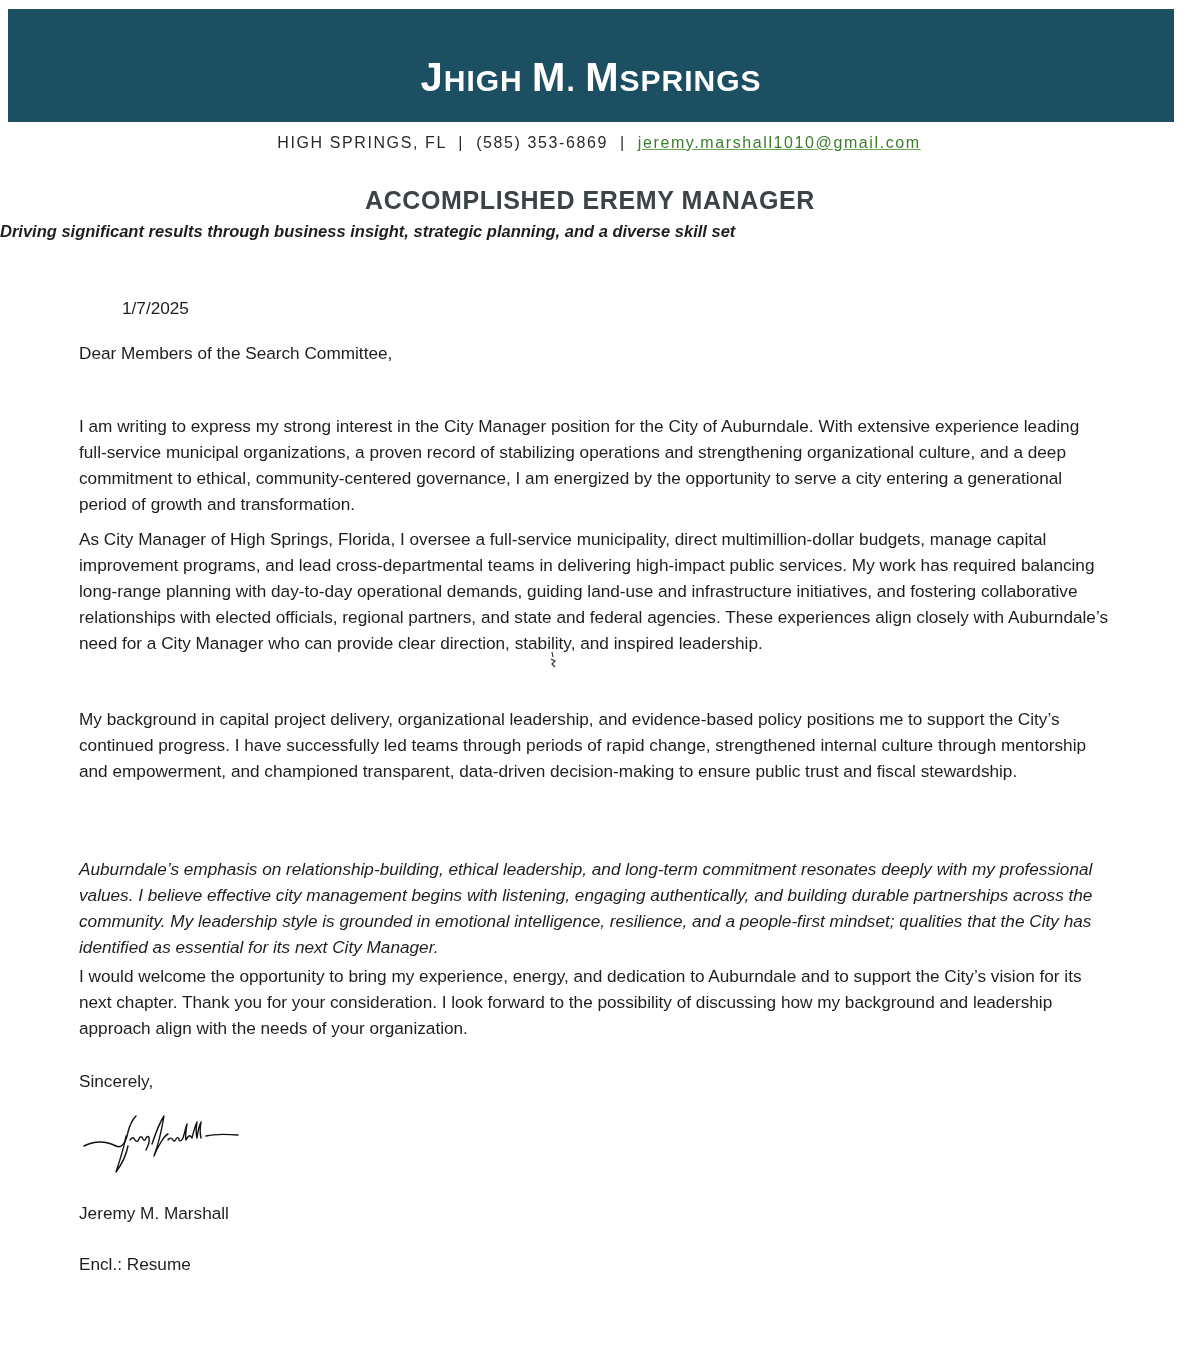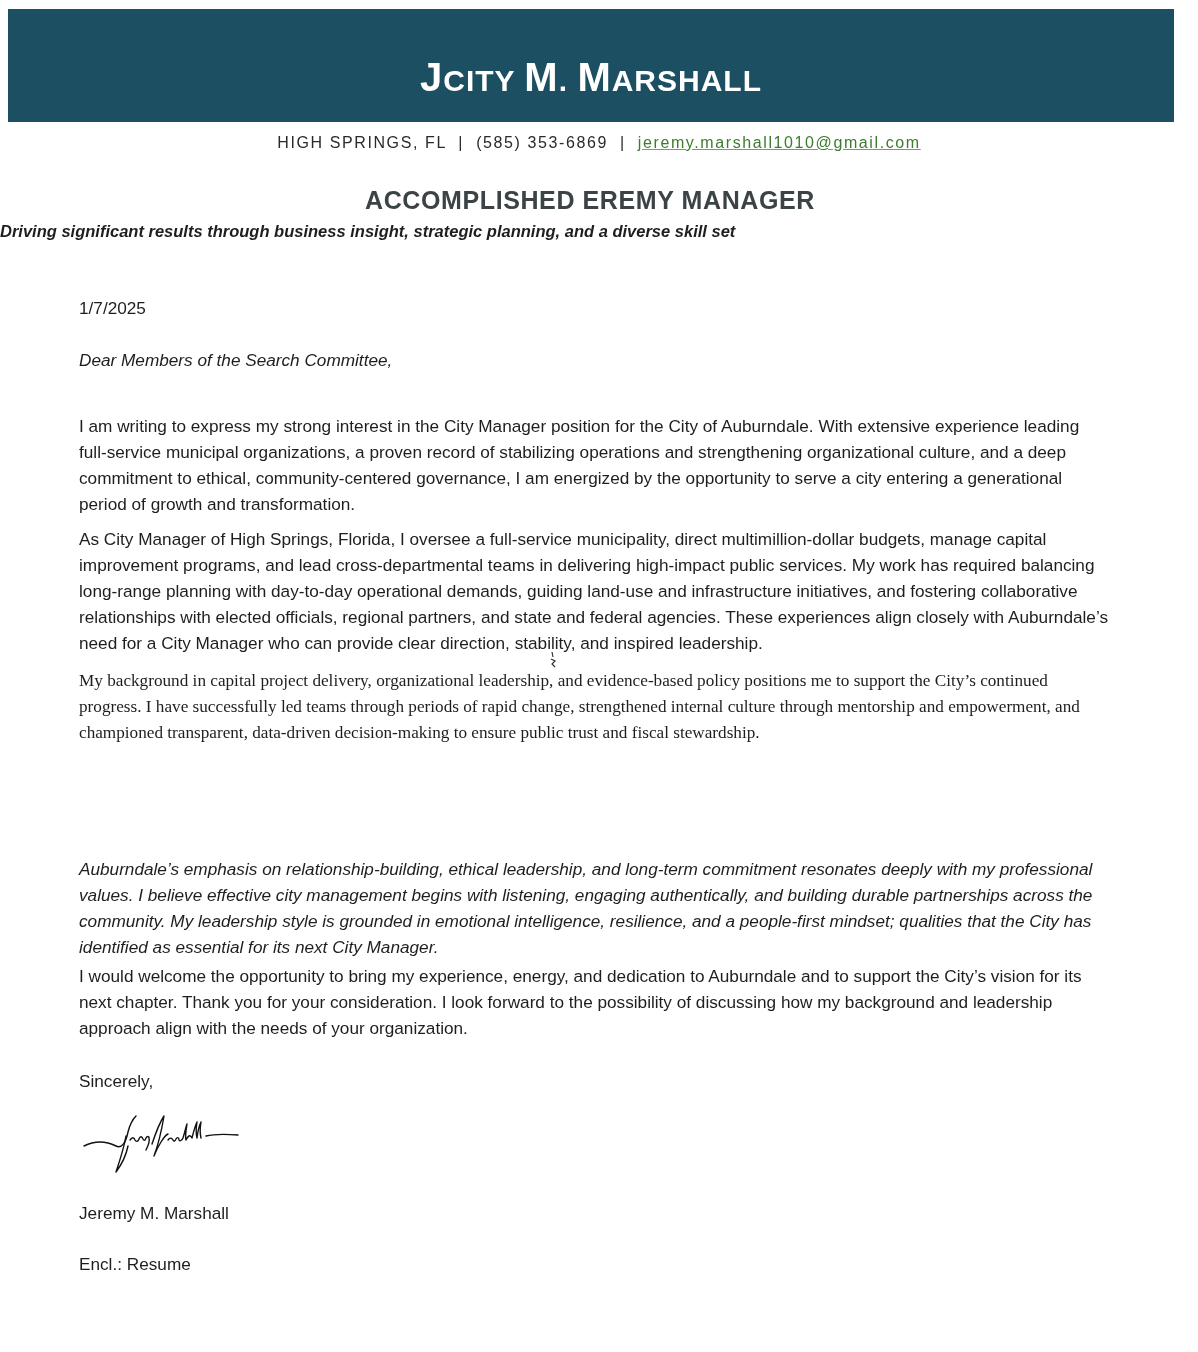--- a/index.html
+++ b/index.html
@@ -75,25 +75,25 @@
       color: #1e1e1e;
     }
     .body-text {
       position: absolute;
       left: 79px;
       width: 1030px;
       font-size: 17.2px;
       line-height: 26px;
       color: #1e1e1e;
     }
-    .date { top: 295px; }
-    .salutation { top: 347px; font-style: italic; }
+    .date { top: 295px; margin-left: 43px; }
+    .salutation { top: 340px; }
     .p1 { top: 413px; }
     .p2 { top: 526px; }
-    .p3 { top: 668px; font-family: Liberation Serif, serif; }
+    .p3 { top: 706px; }
     .p4 { top: 856px; font-style: italic; }
     .p5 { top: 963px; }
     .closing { top: 1068px; }
     .printed-name { top: 1200px; }
     .enclosure { top: 1251px; }
     .signature {
       position: absolute;
       left: 82px;
       top: 1112px;
       width: 160px;
@@ -105,23 +105,23 @@
       top: 651px;
       width: 8px;
       height: 18px;
     }
   </style>
 </head>
 <body>
 
 <div class="banner">
   <div class="banner-name">
-    <span class="big">J</span><span>CITY</span>
+    <span class="big">J</span><span>HIGH</span>
     <span class="big">M</span><span>.</span>
-    <span class="big">M</span><span>ARSHALL</span>
+    <span class="big">M</span><span>SPRINGS</span>
   </div>
 </div>
 
 <div class="contact">
   <span>HIGH SPRINGS, FL</span>
   <span class="sep">|</span>
   <span>(585) 353-6869</span>
   <span class="sep">|</span>
   <a class="email">jeremy.marshall1010@gmail.com</a>
 </div>

